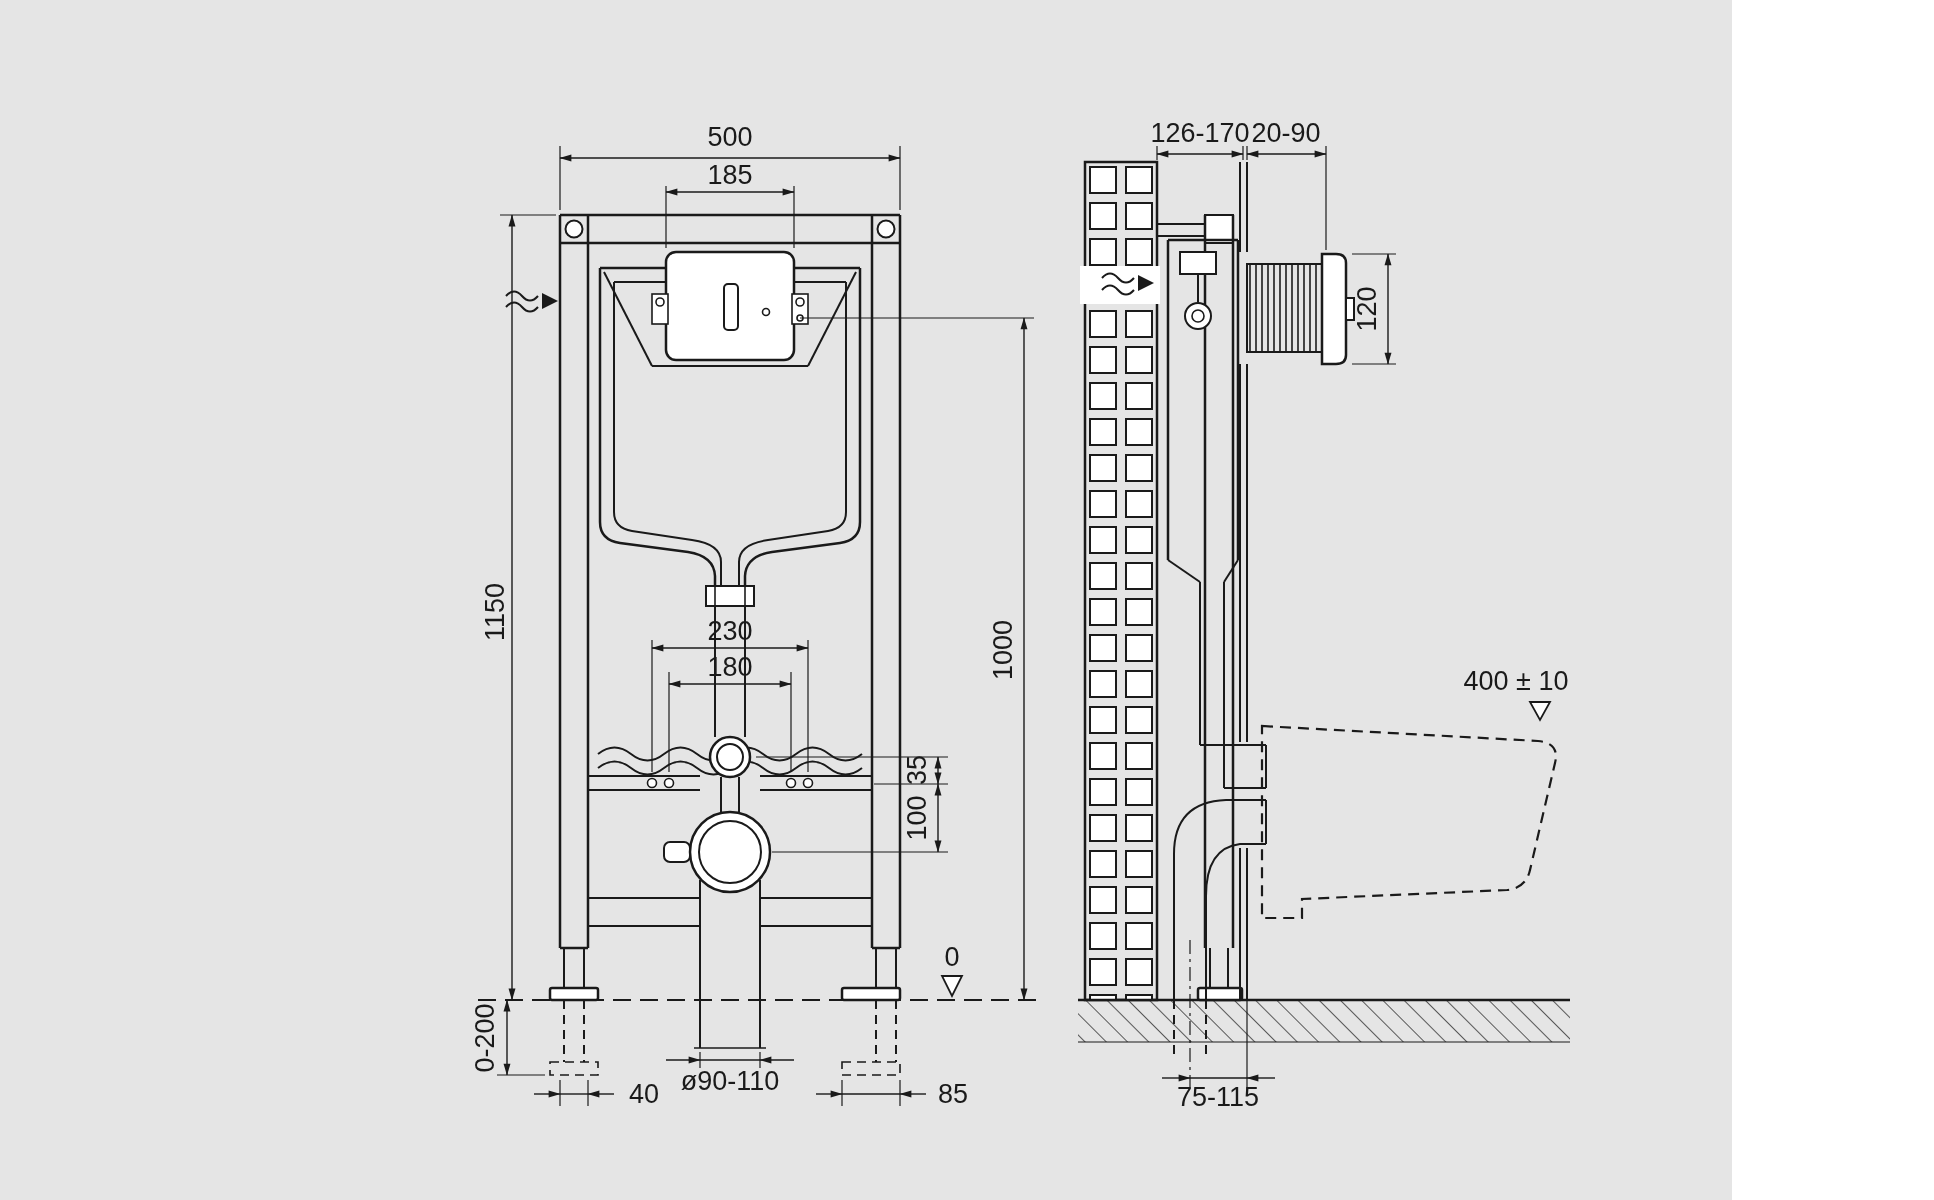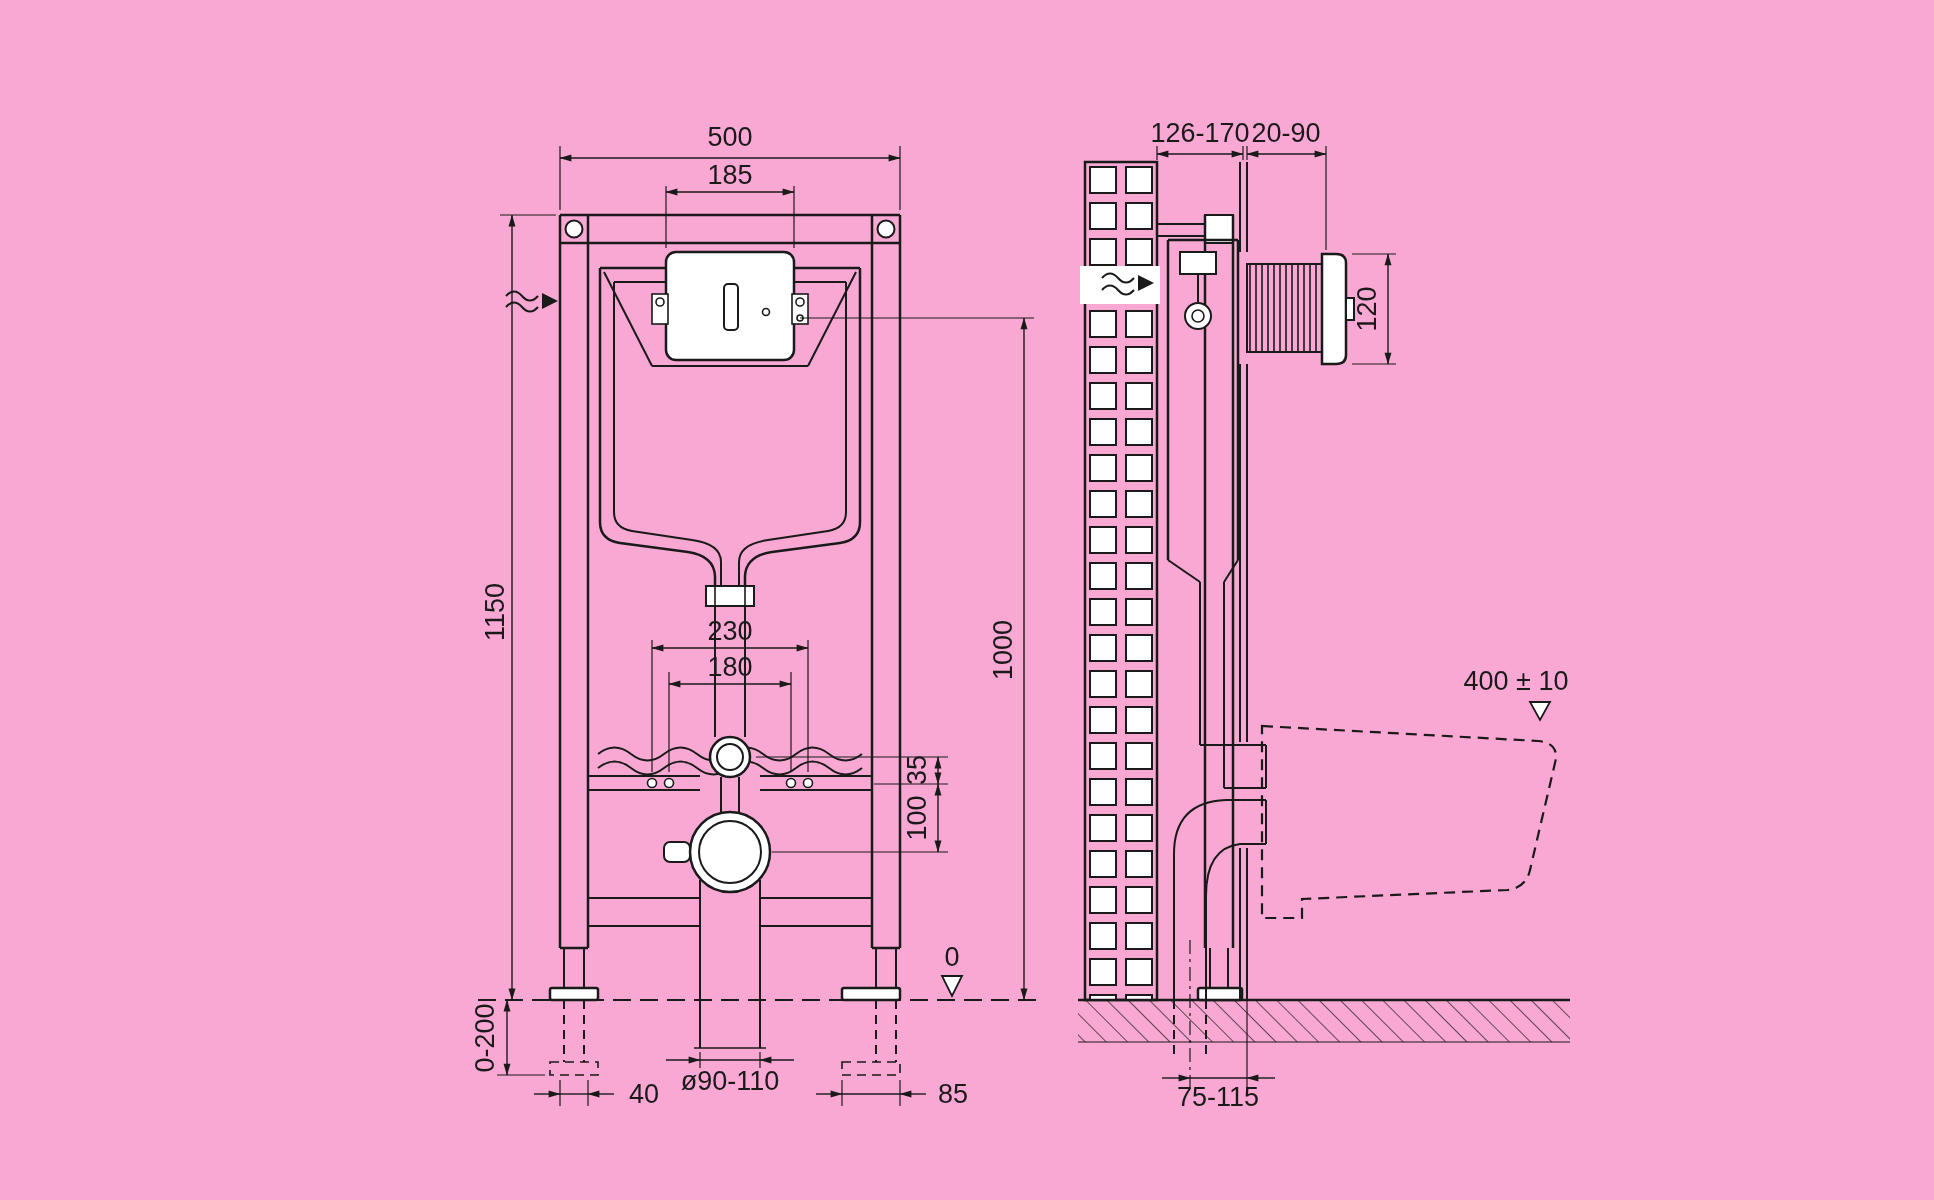--- a/index.html
+++ b/index.html
@@ -1,16 +1,16 @@
 <!DOCTYPE html>
 <html><head>
 <meta charset="utf-8">
 <style>
   html,body{margin:0;padding:0;background:#ffffff;}
-  .stage{position:relative;width:1934px;height:1200px;background:#f9a8d4;overflow:hidden;}
+  .stage{position:relative;width:1732px;height:1200px;background:#e5e5e5;overflow:hidden;}
   svg{position:absolute;left:0;top:0;}
   .ol{stroke:#1a1a1a;stroke-width:2.5;fill:none;}
   .ml{stroke:#1a1a1a;stroke-width:2;fill:none;}
   .tl{stroke:#1a1a1a;stroke-width:1.6;fill:none;}
   .dim{stroke:#1a1a1a;stroke-width:1.4;fill:none;}
   .ext{stroke:#1a1a1a;stroke-width:1.2;fill:none;}
   .wf{fill:#ffffff;}
   .dsh2{stroke-dasharray:9 6;}
   .cline{stroke-dasharray:14 5 3 5;}
   text{font-family:"Liberation Sans","DejaVu Sans",sans-serif;font-size:27px;fill:#1a1a1a;}

